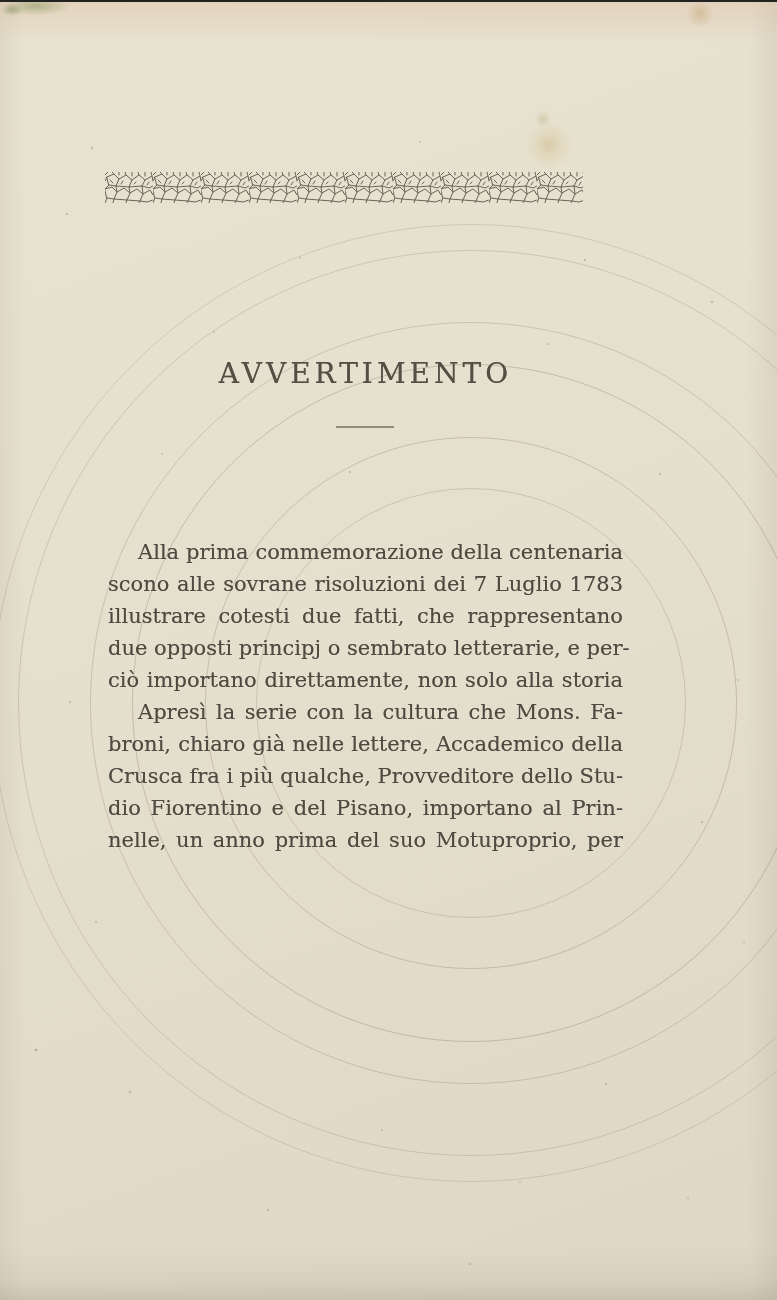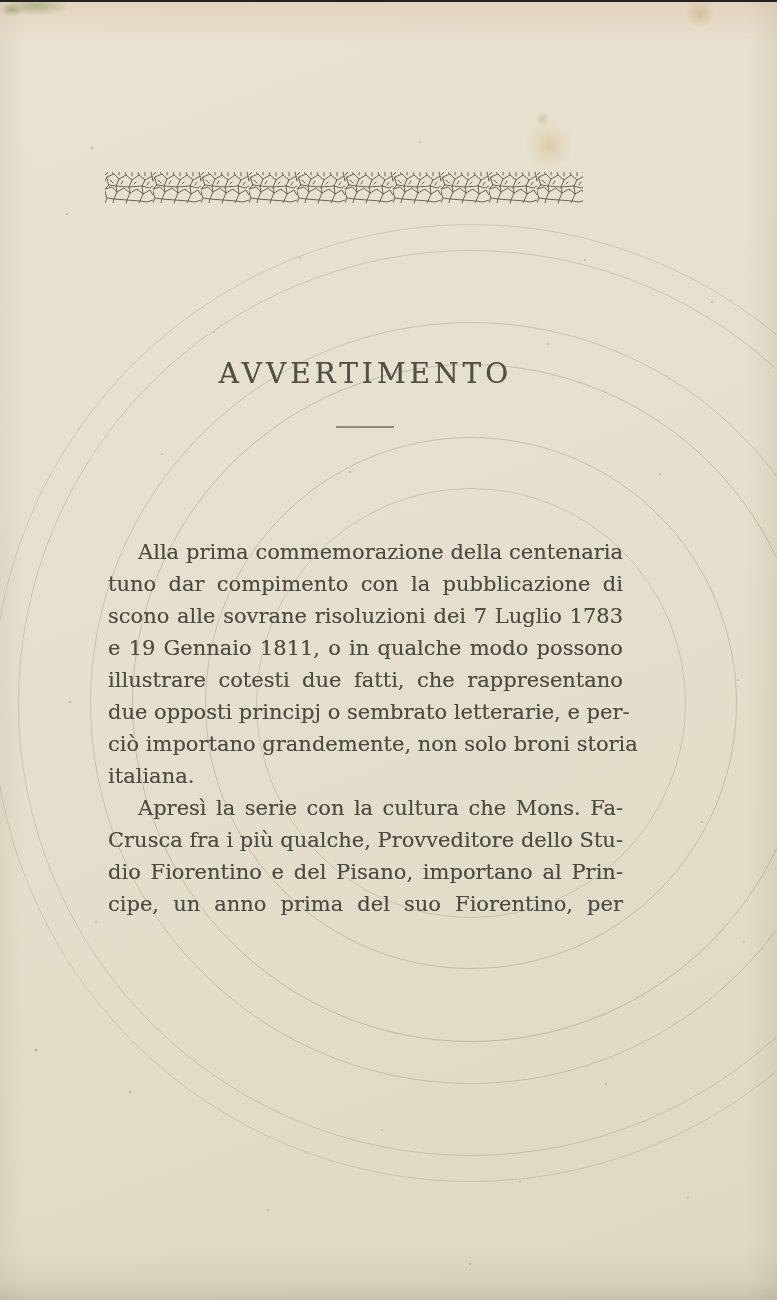--- a/index.html
+++ b/index.html
@@ -153,26 +153,24 @@
     <rect width="478" height="31" fill="url(#crk)"></rect>
   </svg>
 
   <div class="title-block">
     <div class="title">AVVERTIMENTO</div>
   </div>
   <div class="title-rule"></div>
 
   <div class="body-block">
     <div class="line indent">Alla prima commemorazione della centenaria</div>
-    <div class="line">tuno dar compimento con la pubblicazione di</div>
     <div class="line">scono alle sovrane risoluzioni dei 7 Luglio 1783</div>
-    <div class="line">e 19 Gennaio 1811, o in qualche modo possono</div>
     <div class="line">illustrare cotesti due fatti, che rappresentano</div>
     <div class="line">due opposti principj o sembrato letterarie, e per-</div>
-    <div class="line">ciò importano grandemente, non solo broni storia</div>
-    <div class="line no-just">italiana.</div>
+    <div class="line">ciò importano direttamente, non solo alla storia</div>
     <div class="line indent">Apresì la serie con la cultura che Mons. Fa-</div>
+    <div class="line">broni, chiaro già nelle lettere, Accademico della</div>
     <div class="line">Crusca fra i più qualche, Provveditore dello Stu-</div>
     <div class="line">dio Fiorentino e del Pisano, importano al Prin-</div>
-    <div class="line">cipe, un anno prima del suo Fiorentino, per</div>
+    <div class="line">nelle, un anno prima del suo Motuproprio, per</div>
   </div>
 
 </div>
 
 </body></html>

